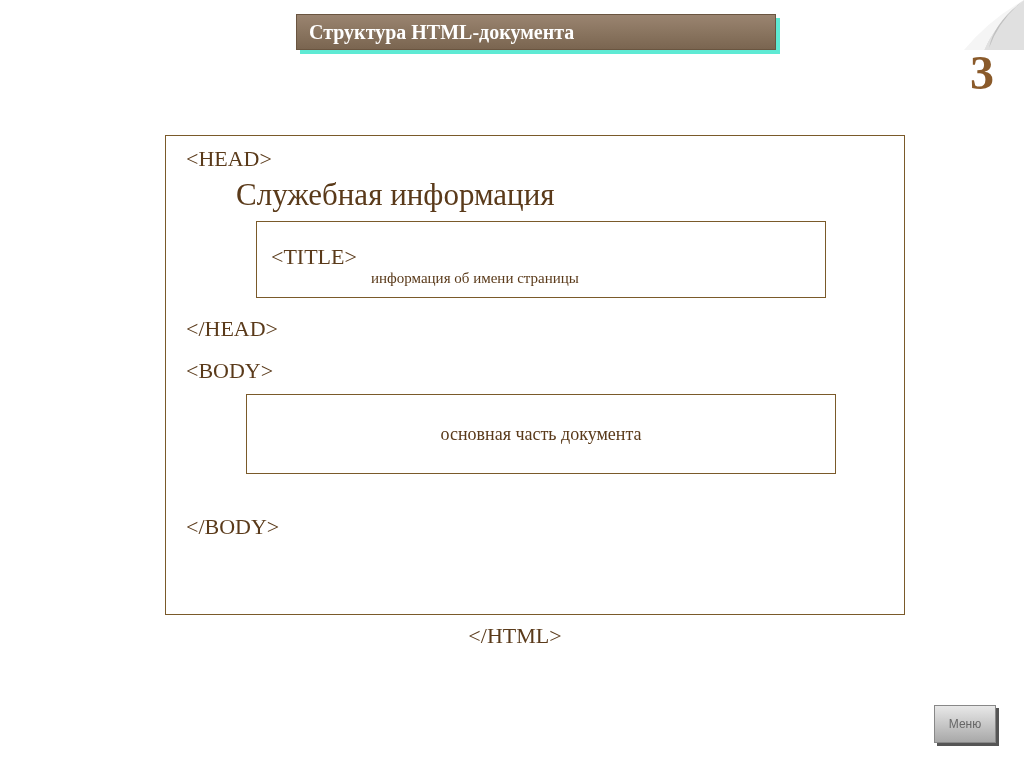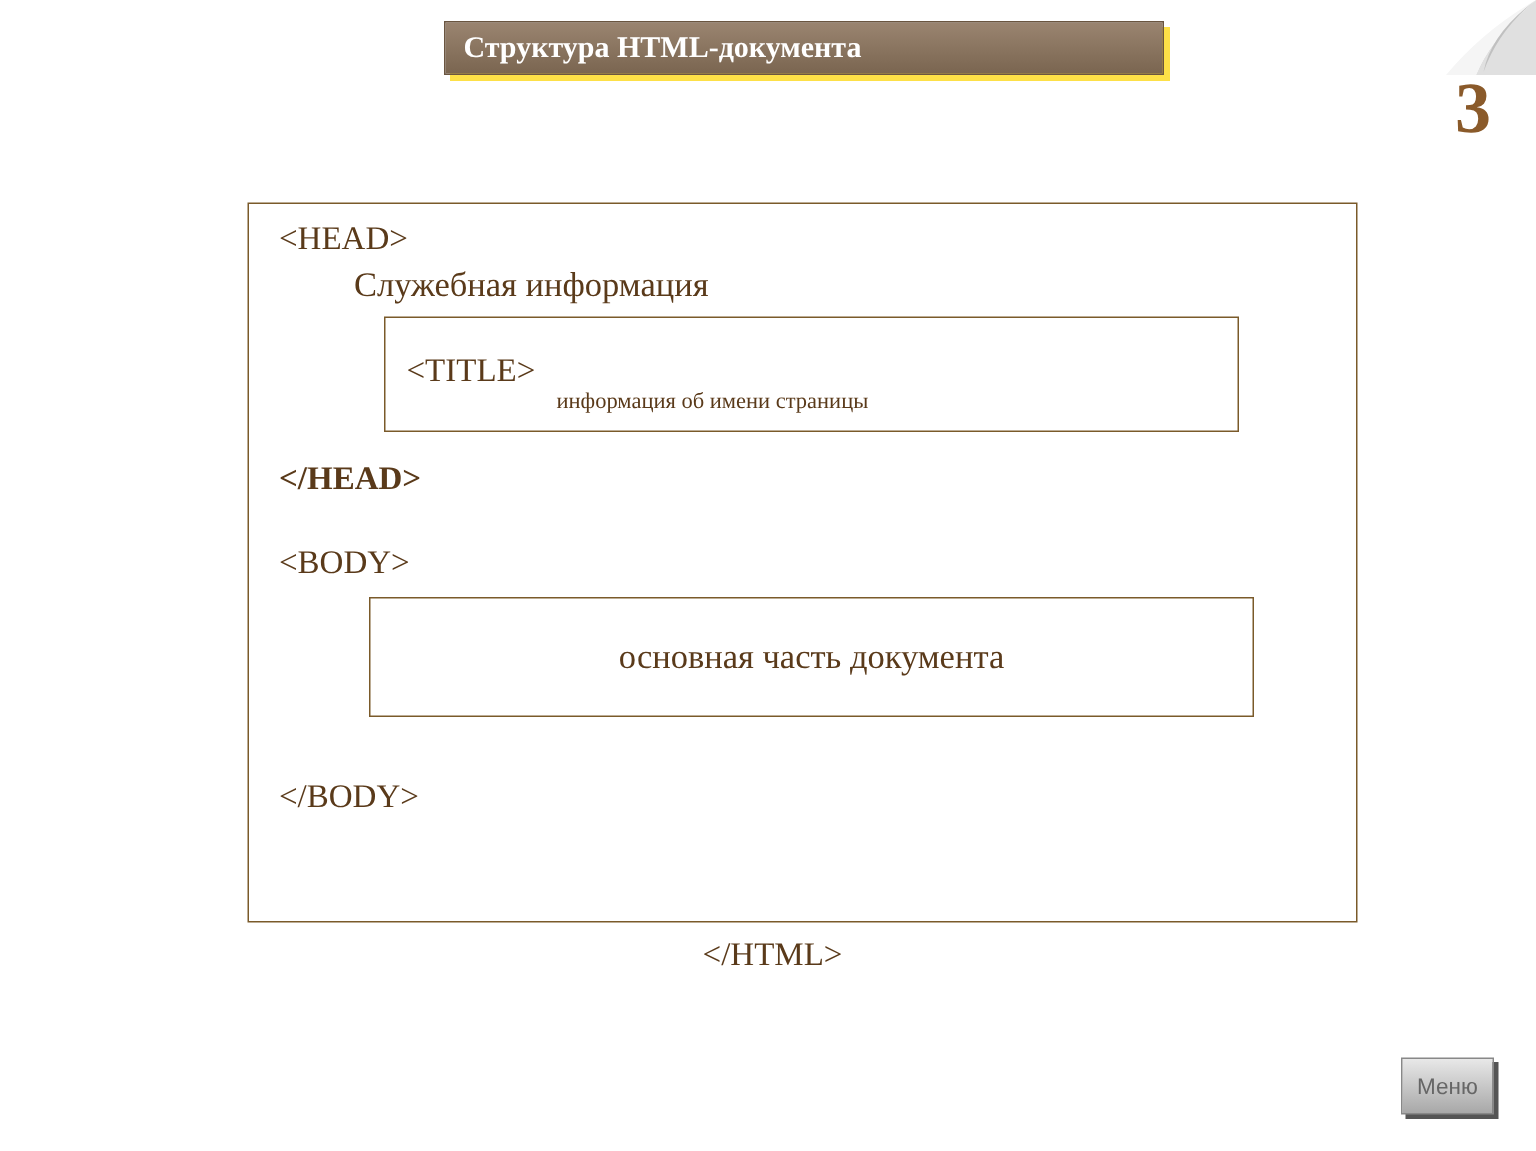--- a/index.html
+++ b/index.html
@@ -14,21 +14,21 @@
       font-family: "Times New Roman", serif;
       position: relative;
       overflow: hidden;
     }
     .title-bar {
       position: absolute;
       top: 18px;
       left: 300px;
       width: 480px;
       height: 36px;
-      background: #fde047;
+      background: #5eead4;
     }
     .title-bar-inner {
       position: absolute;
       top: -4px;
       left: -4px;
       width: 480px;
       height: 36px;
       background: linear-gradient(to bottom, #9a8470 0%, #8a7560 50%, #7a6550 100%);
       border: 1px solid #6a5540;
       display: flex;
@@ -80,52 +80,51 @@
       margin-left: 85px;
       padding: 10px 20px 18px 20px;
       min-height: 480px;
     }
     .head-open {
       margin-bottom: 5px;
     }
     .head-descr {
       margin-left: 50px;
       margin-bottom: 8px;
-      font-size: 23px;
+      font-size: 31px;
     }
     .title-box {
       border: 1px solid #7a5a2a;
       width: 570px;
       margin-left: 70px;
       padding: 22px 14px 10px 14px;
       margin-bottom: 18px;
     }
     .title-inner-text {
       margin-left: 100px;
       font-size: 15px;
     }
     .head-close {
-      margin-bottom: 30px;
-      font-weight: bold;
+      margin-bottom: 16px;
     }
     .body-open {
       margin-bottom: 10px;
     }
     .body-box {
       border: 1px solid #7a5a2a;
       width: 590px;
       margin-left: 60px;
       height: 80px;
       display: flex;
       align-items: center;
       justify-content: center;
       margin-bottom: 40px;
     }
     .body-content-text {
-      font-size: 23px;
+      font-size: 18px;
       color: #5a3a1a;
     }
     .body-close {
       margin-bottom: 12px;
     }
     .menu-button {
       position: absolute;
       bottom: 22px;
       right: 28px;
       width: 62px;
@@ -143,21 +142,21 @@
       position: absolute;
       top: 0;
       left: 0;
       width: 62px;
       height: 38px;
       background: linear-gradient(to bottom, #e8e8e8 0%, #c8c8c8 50%, #a8a8a8 100%);
       border: 1px solid #888888;
       display: flex;
       align-items: center;
       justify-content: center;
-      font-size: 15px;
+      font-size: 12px;
       color: #666666;
       font-family: Arial, sans-serif;
     }
   </style>
 </head>
 <body>
 
 <div class="page-curl">
   <svg viewBox="0 0 60 50">
     <path d="M 60 0 L 60 50 L 20 50 Q 30 25 60 0 Z" fill="#e0e0e0"></path>

